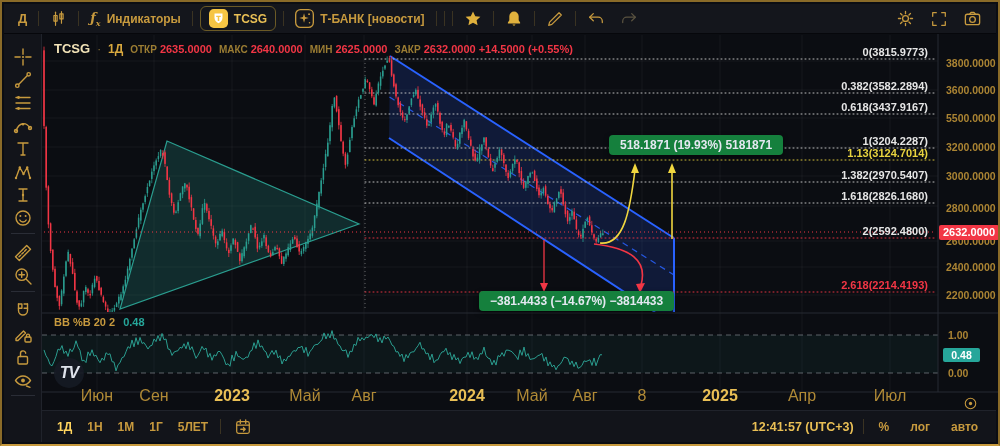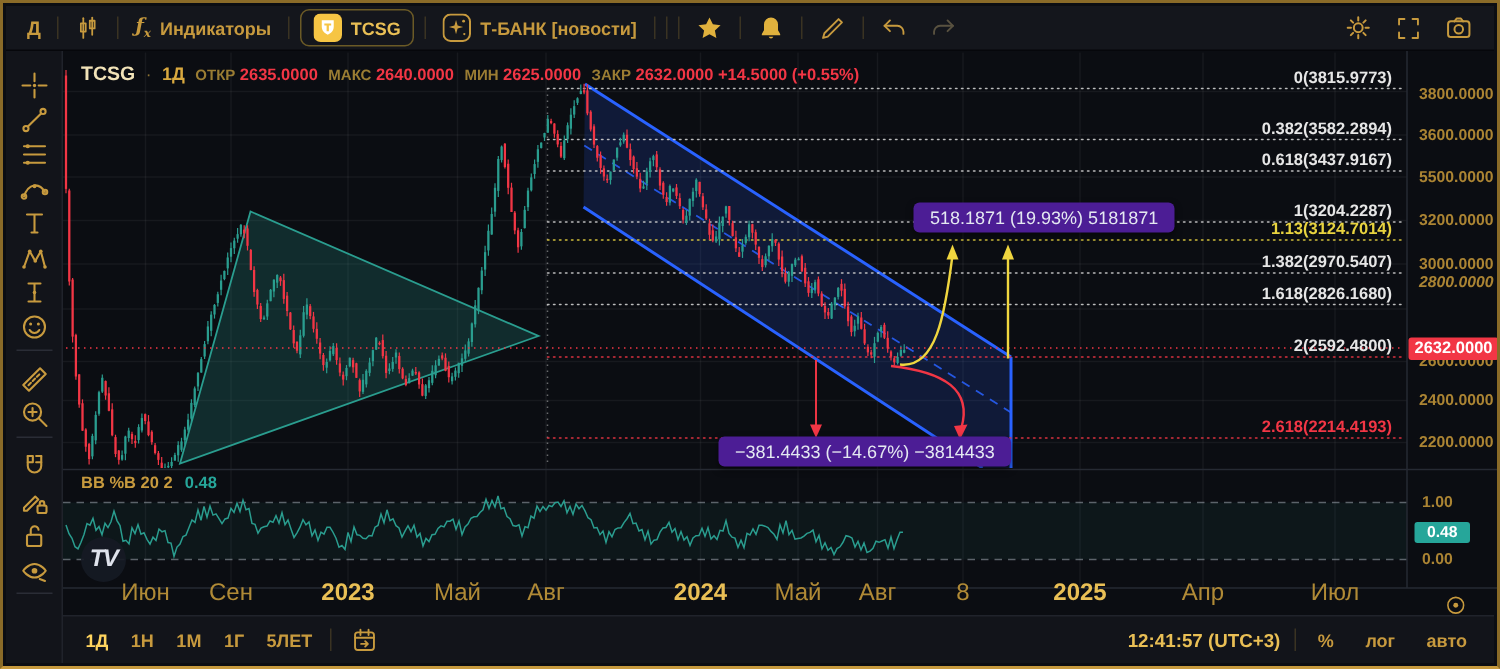--- a/index.html
+++ b/index.html
@@ -34,21 +34,21 @@
           font-size:11.5px;white-space:nowrap;}
   .leg-sym{color:#f2e3b8;font-weight:bold;font-size:13px;}
   .leg-dot{color:#8f7434;}
   .leg-tf{color:#d9a93f;font-weight:bold;font-size:12px;}
   .leg-lab{color:#9b7d33;font-size:10px;font-weight:bold;}
   .leg-val{color:#f23645;font-weight:bold;font-size:11px;margin-left:-4px;}
   .fib-label{position:absolute;right:68px;text-align:right;font-size:11px;font-weight:bold;white-space:nowrap;}
   .ptick{position:absolute;left:904px;font-size:10.5px;color:#ab8433;font-weight:bold;white-space:nowrap;}
   .ttick{position:absolute;top:353px;transform:translateX(-50%);font-size:16px;color:#b08a36;white-space:nowrap;}
   .ttick.major{color:#e9bf55;font-weight:bold;}
-  .tooltip{position:absolute;background:#4c1d95;color:#e4e8f1;font-size:12px;font-weight:normal;
+  .tooltip{position:absolute;background:#15803d;color:#e4e8f1;font-size:12px;font-weight:bold;
            padding:3px 11px;border-radius:4px;white-space:nowrap;box-shadow:0 2px 5px rgba(0,0,0,.5);}
   .price-badge{position:absolute;left:897px;top:191px;width:60px;height:15px;background:#f23645;color:#fff;
            font-size:11px;font-weight:bold;text-align:center;line-height:15px;border-radius:2px;}
   .ind-badge{position:absolute;left:901px;top:314px;width:37px;height:14px;background:#26a69a;color:#fff;
            font-size:10.5px;font-weight:bold;text-align:center;line-height:14px;border-radius:2px;}
   .ind-tick{position:absolute;left:906px;font-size:10.5px;color:#ab8433;font-weight:bold;}
   .bbheader{position:absolute;left:12px;top:282px;font-size:11px;font-weight:bold;color:#c79a3e;white-space:nowrap;}
   .bbheader .bbval{color:#26a69a;margin-left:8px;}
   .tvlogo{position:absolute;left:12px;top:324px;width:30px;height:30px;border-radius:50%;
           background:rgba(22,26,36,.92);color:#dfe3ec;font-weight:bold;font-size:16px;font-style:italic;
@@ -835,21 +835,21 @@
         <div class="fib-label" style="top: 156px; color: rgb(230, 230, 230);">1.618(2826.1680)</div>
         <div class="fib-label" style="top: 191px; color: rgb(230, 230, 230);">2(2592.4800)</div>
         <div class="fib-label" style="top: 245px; color: rgb(242, 54, 69);">2.618(2214.4193)</div>
       </div>
     <div id="price-ticks">
         <div class="ptick" style="top: 23px;">3800.0000</div>
         <div class="ptick" style="top: 50px;">3600.0000</div>
         <div class="ptick" style="top: 78px;">5500.0000</div>
         <div class="ptick" style="top: 107px;">3200.0000</div>
         <div class="ptick" style="top: 136px;">3000.0000</div>
-        <div class="ptick" style="top: 148px; font-style: italic;">2800.0000</div>
+        <div class="ptick" style="top: 168px;">2800.0000</div>
         <div class="ptick" style="top: 201px;">2600.0000</div>
         <div class="ptick" style="top: 227px;">2400.0000</div>
         <div class="ptick" style="top: 255px;">2200.0000</div>
       </div>
     <div id="time-ticks">
         <div class="ttick" style="left: 55px;">Июн</div>
         <div class="ttick" style="left: 112px;">Сен</div>
         <div class="ttick major" style="left: 190px;">2023</div>
         <div class="ttick" style="left: 263px;">Май</div>
         <div class="ttick" style="left: 322px;">Авг</div>

